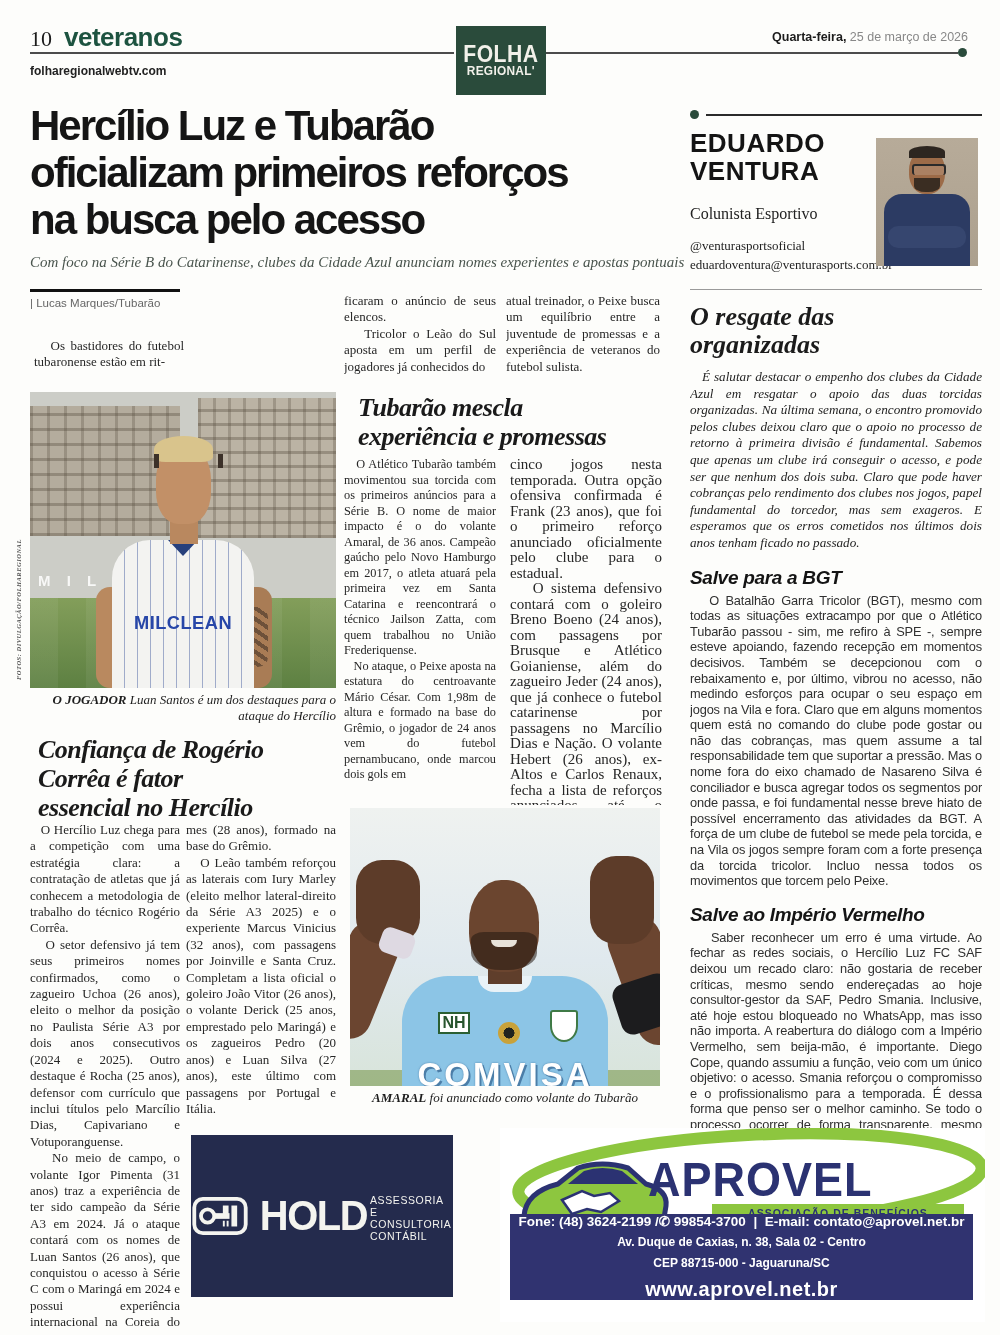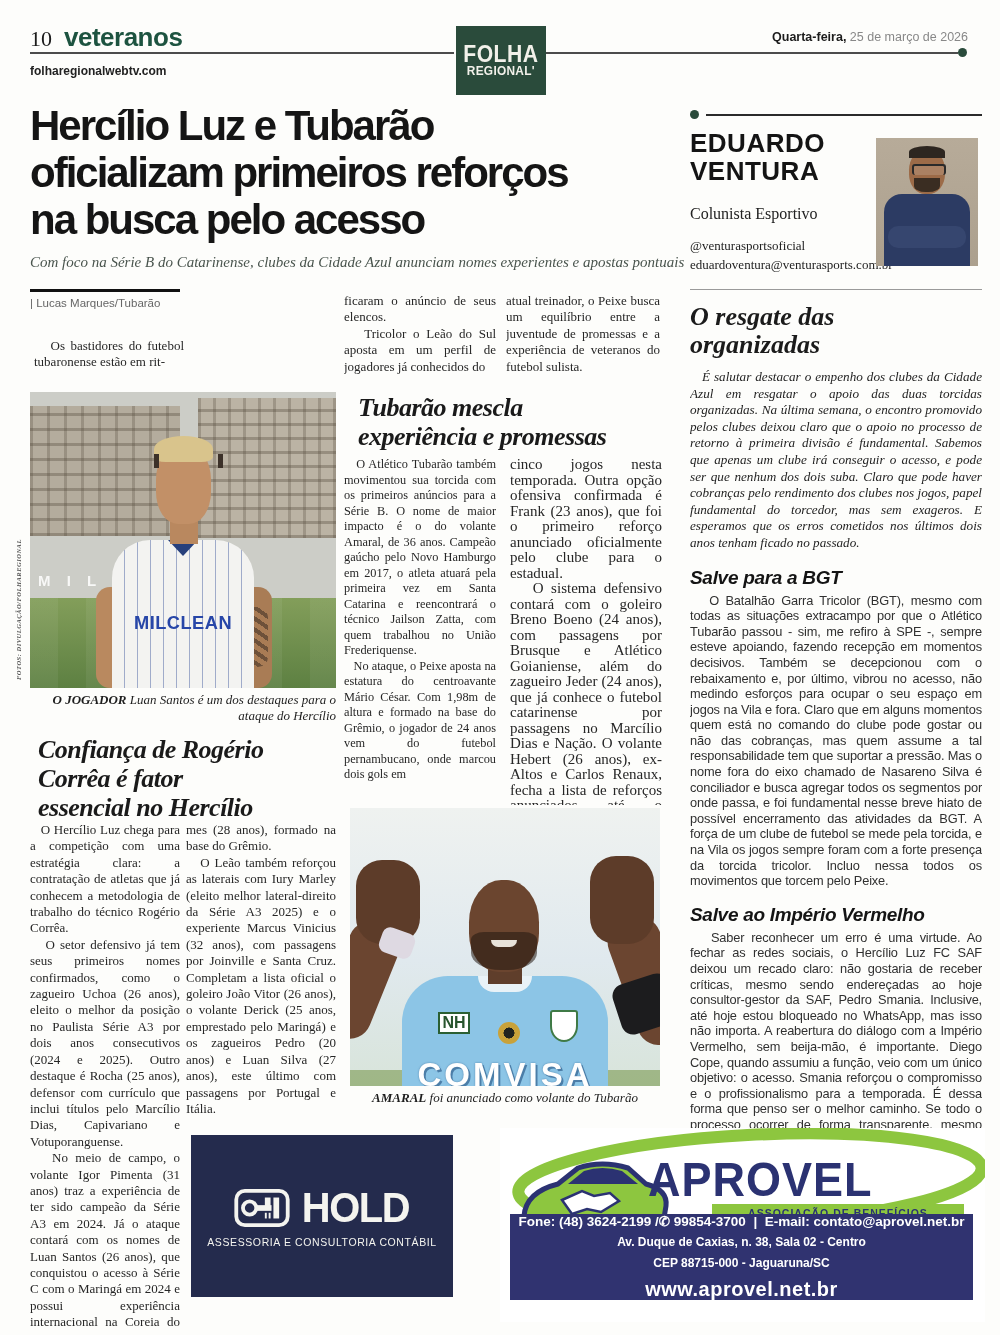--- a/index.html
+++ b/index.html
@@ -52,21 +52,21 @@
   .railhead{font-weight:bold;font-style:italic;font-size:26px;line-height:28px;color:#1b1b1b;}
   .railtext-it{font-style:italic;font-size:13.2px;line-height:16.6px;text-align:justify;
                white-space:pre-wrap;margin-top:10px;color:#232323;}
   .railhead2{font-family:"Liberation Sans",sans-serif;font-weight:bold;font-style:italic;
              font-size:19px;color:#141414;letter-spacing:-.3px;margin-top:15px;}
   .railtext-sans{font-family:"Liberation Sans",sans-serif;font-size:12.8px;line-height:15.6px;
                  letter-spacing:-.15px;text-align:justify;white-space:pre-wrap;margin-top:4px;color:#303030;}
 
   
   .holdad{left:191px;top:1135px;width:262px;height:162px;background:#242b4d;
-          display:flex;flex-direction:column;align-items:center;justify-content:center;color:#f4f4ef;}
+          display:flex;flex-direction:row;align-items:center;justify-content:center;color:#f4f4ef;}
   .holdrow{display:flex;align-items:center;gap:8px;}
   .holdname{font-weight:bold;font-size:42px;letter-spacing:-1.5px;transform:scaleX(.95);}
   .holdtag{font-size:10.5px;letter-spacing:.6px;margin-top:4px;}
   .aprovel{left:500px;top:1128px;width:485px;height:194px;background:#fff;}
   .aprovelname{left:148px;top:26px;font-weight:bold;font-size:45px;color:#2b3272;
                letter-spacing:1px;transform:scaleY(1.05);}
   .aprovelpill{left:212px;top:76px;width:252px;height:17px;background:#8dc63f;color:#283272;
                font-weight:bold;font-size:10.5px;letter-spacing:1px;display:flex;align-items:center;justify-content:center;}
   .navybar{left:10px;top:86px;width:463px;height:86px;background:#303370;color:#fff;
            display:flex;flex-direction:column;align-items:center;justify-content:center;gap:6px;}

